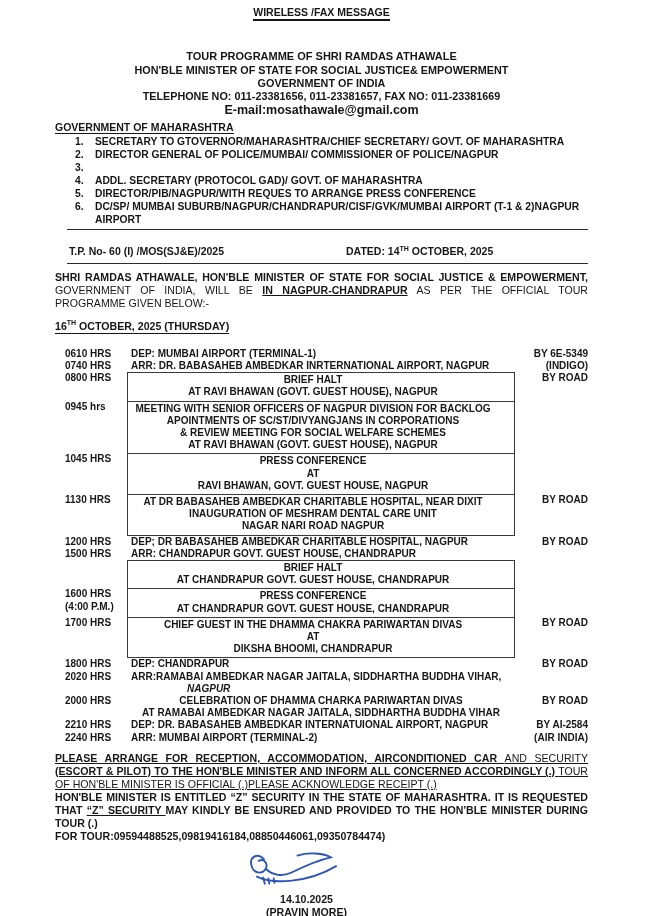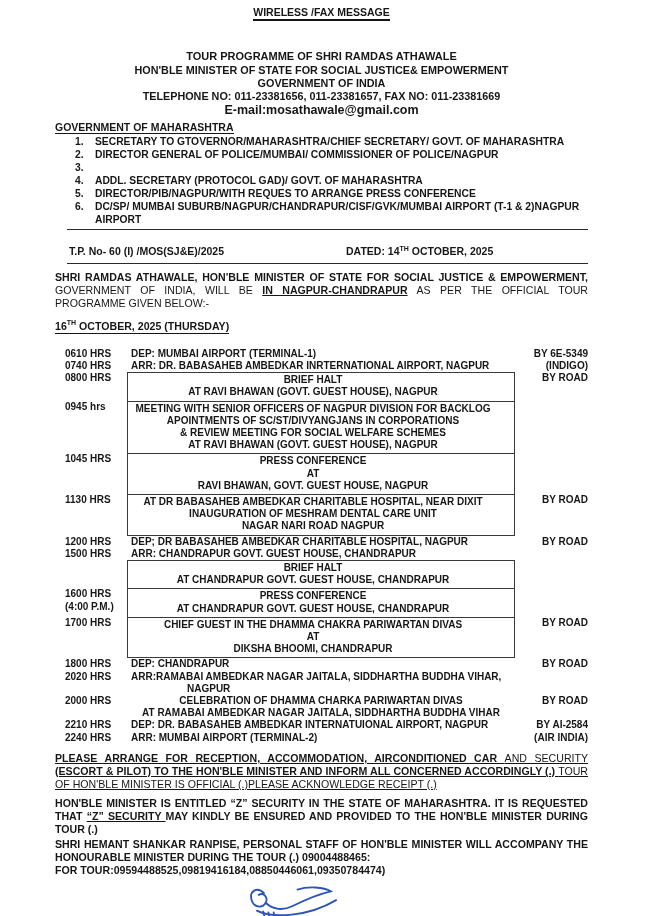--- a/index.html
+++ b/index.html
@@ -34,23 +34,23 @@
   .dayhead span.wrap{border-bottom:1.6px solid #161616;padding-bottom:1px;}
   .sched{margin-top:16px;font-size:10px;font-weight:bold;line-height:12.2px;}
   .srow{display:flex;align-items:stretch;}
   .tcol{width:72px;flex:none;padding-left:10px;box-sizing:border-box;}
   .ccol{width:388px;flex:none;box-sizing:border-box;padding-left:4px;}
   .ccol.center{text-align:center;padding-left:0;}
   .rcol{flex:1;text-align:right;}
   .boxed{border-left:1.4px solid #3a3a3a;border-right:1.4px solid #3a3a3a;border-top:1.4px solid #3a3a3a;
          text-align:center;padding:1px 22px 2px 6px;}
   .boxend{border-bottom:1.4px solid #3a3a3a;}
-  .wrap2{padding-left:56px;}
+  .wrap2{padding-left:56px;font-style:italic;}
   .para{font-size:10.6px;line-height:13px;text-align:justify;font-weight:bold;}
-  .m8{margin-top:8px;text-decoration:underline;} .m6{margin-top:6px;} .m2{margin-top:2px;}
+  .m8{margin-top:8px;text-decoration:underline;} .m6{} .m2{margin-top:2px;}
   .reg{font-weight:normal;}
   .sigblock{margin-top:2px;text-align:center;padding-right:28px;}
   .sigimg{display:inline-block;margin-right:30px;}
   .sigmeta{font-size:10.6px;font-weight:bold;line-height:13px;padding-right:2px;}
 </style>
 </head>
 <body>
 
 <div class="page">
 
@@ -224,21 +224,20 @@
       <div class="ccol">ARR: MUMBAI AIRPORT (TERMINAL-2)</div>
       <div class="rcol">(AIR INDIA)</div>
     </div>
 
   </div>
 
   <div class="para m8"><span>PLEASE ARRANGE FOR RECEPTION, ACCOMMODATION, AIRCONDITIONED CAR </span><span class="reg">AND SECURITY </span><span>(ESCORT &amp; PILOT) TO THE HON'BLE MINISTER AND INFORM ALL CONCERNED ACCORDINGLY (.) </span><span class="reg">TOUR OF HON'BLE MINISTER IS OFFICIAL (.)PLEASE ACKNOWLEDGE RECEIPT (.)</span></div>
 
   <div class="para m6"><span>HON'BLE MINISTER IS ENTITLED “Z” SECURITY IN THE STATE OF  MAHARASHTRA. IT IS REQUESTED THAT </span><span class="u">“Z” SECURITY </span><span>MAY KINDLY BE ENSURED AND PROVIDED TO THE HON'BLE MINISTER DURING TOUR (.)</span></div>
 
-  <div class="para m2">SHRI HEMANT SHANKAR RANPISE, PERSONAL STAFF OF HON'BLE MINISTER WILL ACCOMPANY THE HONOURABLE MINISTER DURING THE TOUR (.) 09004488465:</div>
   <div class="para">FOR TOUR:09594488525,09819416184,08850446061,09350784474)</div>
 
   <div class="sigblock">
     <svg class="sigimg" width="100" height="44" viewBox="0 0 110 50">
       <g fill="none" stroke="#2d54b8" stroke-width="2.1" stroke-linecap="round">
         <path d="M22 16 C 14 8, 5 14, 8 24 C 10 32, 20 34, 24 27 C 27 21, 22 15, 16 18"></path>
         <path d="M24 27 C 32 35, 44 36, 54 31 C 66 25, 80 18, 98 14 C 90 9, 72 8, 60 12"></path>
         <path d="M14 36 C 32 45, 72 43, 104 24"></path>
         <path d="M21 37 l 2 7 M 27 38 l 1 6 M 33 38 l 1 5"></path>
       </g>

